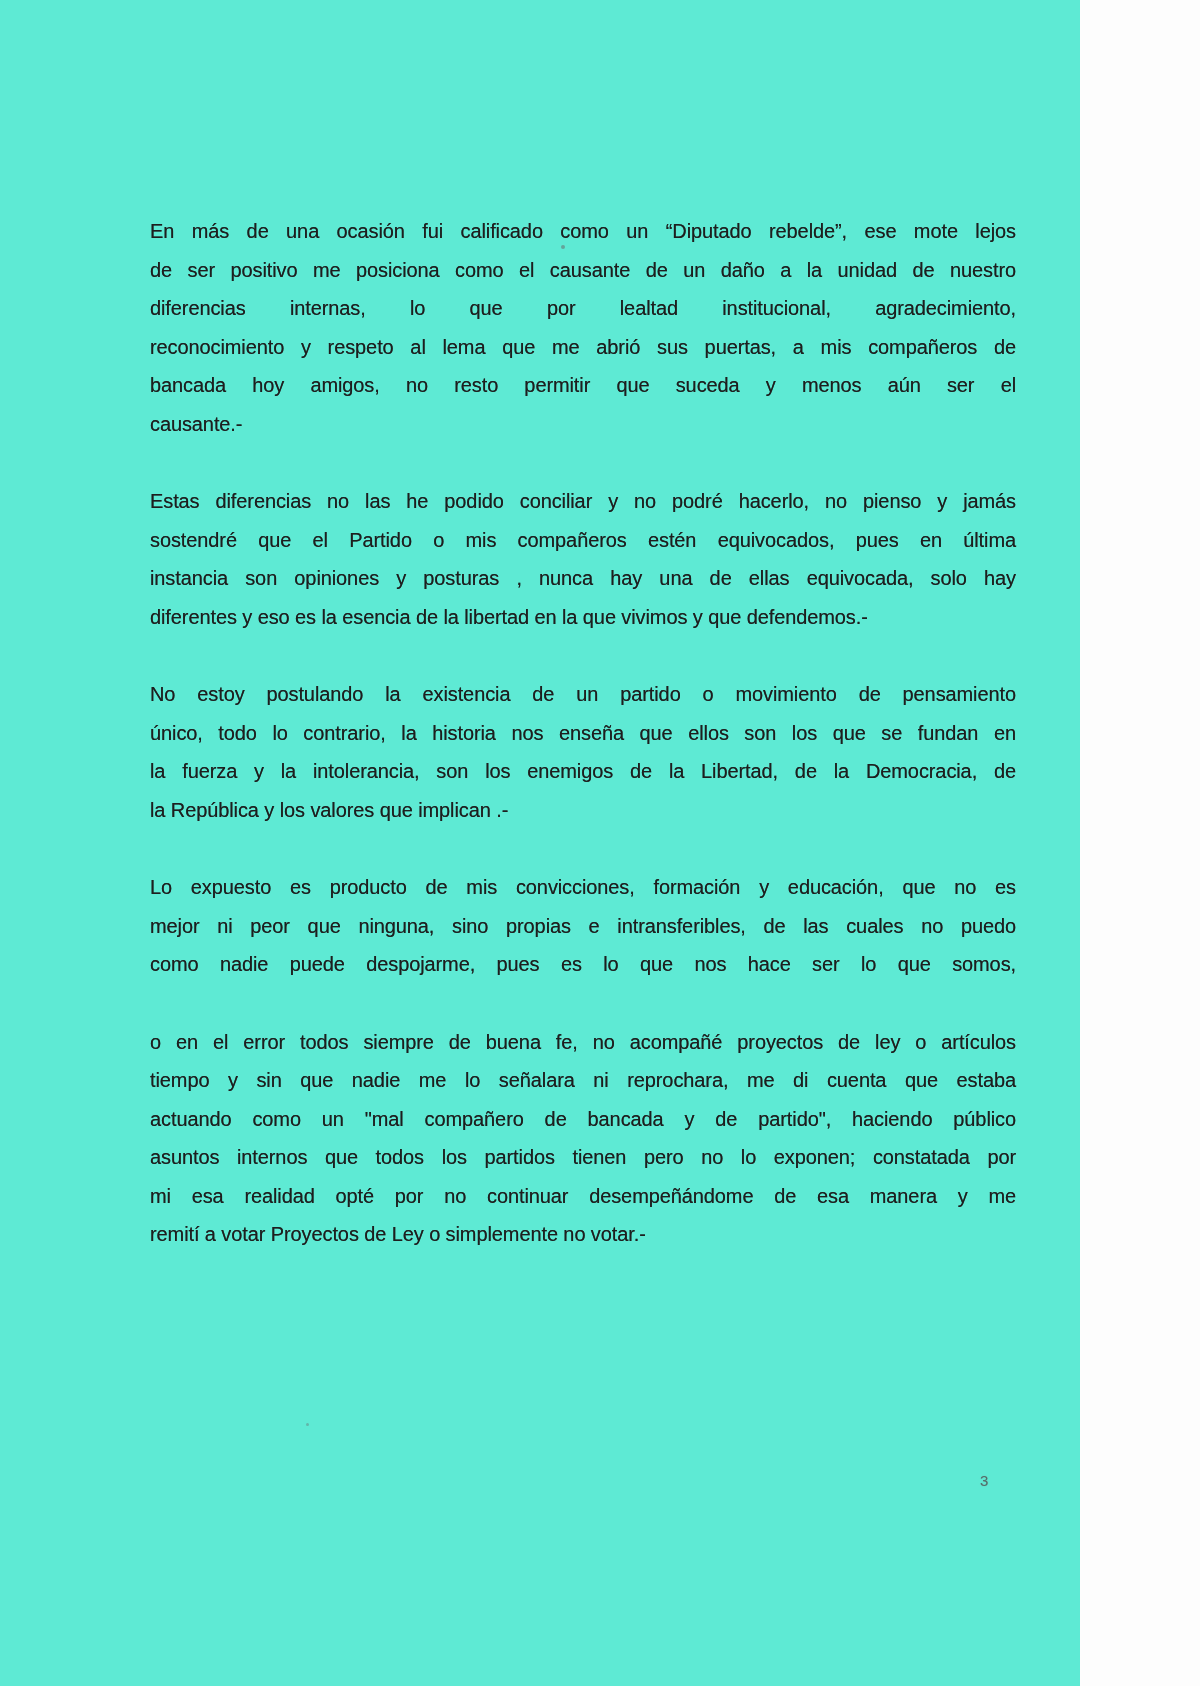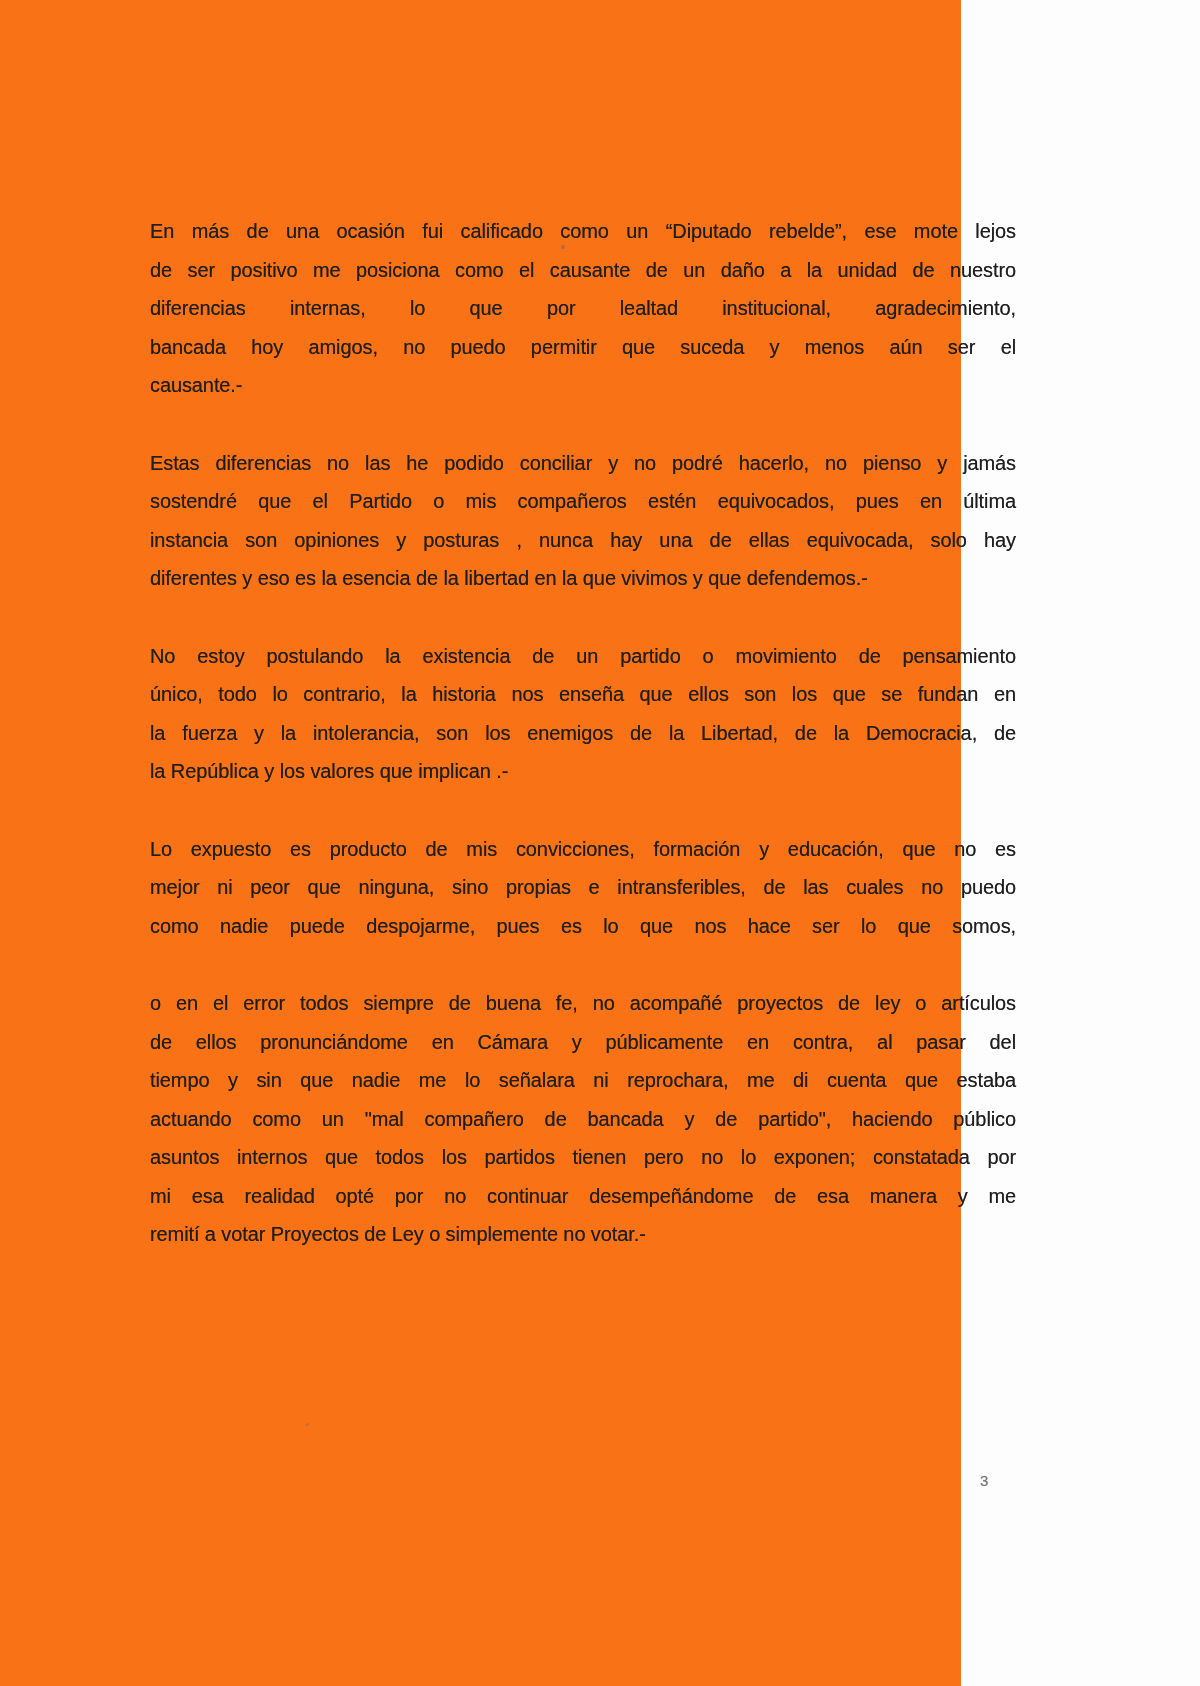--- a/index.html
+++ b/index.html
@@ -9,23 +9,23 @@
   }
   body {
     width: 1200px;
     height: 1686px;
     background: #fdfdfd;
     overflow: hidden;
     font-family: "Liberation Sans", sans-serif;
   }
   .page {
     position: relative;
-    width: 961px;
+    width: 1080px;
     height: 1686px;
-    background: #f97316;
+    background: #5eead4;
   }
   .text-block {
     position: absolute;
     left: 150px;
     top: 212px;
     width: 866px;
     color: #1e1e1e;
     font-size: 20px;
     letter-spacing: -0.1px;
     text-shadow: 0 0 0.5px rgba(20,20,20,0.65);
@@ -66,21 +66,22 @@
 </style>
 </head>
 <body>
 
 <div class="page">
   <div class="text-block">
       <div class="paragraph">
         <div class="line">En más de una ocasión fui calificado como un “Diputado rebelde”, ese mote lejos</div>
         <div class="line">de ser positivo me posiciona como el causante de un daño a la unidad de nuestro</div>
         <div class="line">diferencias internas, lo que por lealtad institucional, agradecimiento,</div>
-        <div class="line">bancada hoy amigos, no puedo permitir que suceda y menos aún ser el</div>
+        <div class="line">reconocimiento y respeto al lema que me abrió sus puertas, a mis compañeros de</div>
+        <div class="line">bancada hoy amigos, no resto permitir que suceda y menos aún ser el</div>
         <div class="line last">causante.-</div>
       </div>
       <div class="paragraph">
         <div class="line">Estas diferencias no las he podido conciliar y no podré hacerlo, no pienso y jamás</div>
         <div class="line">sostendré que el Partido o mis compañeros estén equivocados, pues en última</div>
         <div class="line">instancia son opiniones y posturas , nunca hay una de ellas equivocada, solo hay</div>
         <div class="line last">diferentes y eso es la esencia de la libertad en la que vivimos y que defendemos.-</div>
       </div>
       <div class="paragraph">
         <div class="line">No estoy postulando la existencia de un partido o movimiento de pensamiento</div>
@@ -88,21 +89,20 @@
         <div class="line">la fuerza y la intolerancia, son los enemigos de la Libertad, de la Democracia, de</div>
         <div class="line last">la República y los valores que implican .-</div>
       </div>
       <div class="paragraph">
         <div class="line">Lo expuesto es producto de mis convicciones, formación y educación, que no es</div>
         <div class="line">mejor ni peor que ninguna, sino propias e intransferibles, de las cuales no puedo</div>
         <div class="line">como nadie puede despojarme, pues es lo que nos hace ser lo que somos,</div>
       </div>
       <div class="paragraph">
         <div class="line">o en el error todos siempre de buena fe, no acompañé proyectos de ley o artículos</div>
-        <div class="line">de ellos pronunciándome en Cámara y públicamente en contra, al pasar del</div>
         <div class="line">tiempo y sin que nadie me lo señalara ni reprochara, me di cuenta que estaba</div>
         <div class="line">actuando como un "mal compañero de bancada y de partido", haciendo público</div>
         <div class="line">asuntos internos que todos los partidos tienen pero no lo exponen; constatada por</div>
         <div class="line">mi esa realidad opté por no continuar desempeñándome de esa manera y me</div>
         <div class="line last">remití a votar Proyectos de Ley o simplemente no votar.-</div>
       </div>
     </div>
   <span class="artifact-dot d1"></span>
   <span class="artifact-dot d2"></span>
   <div class="page-number">3</div>

